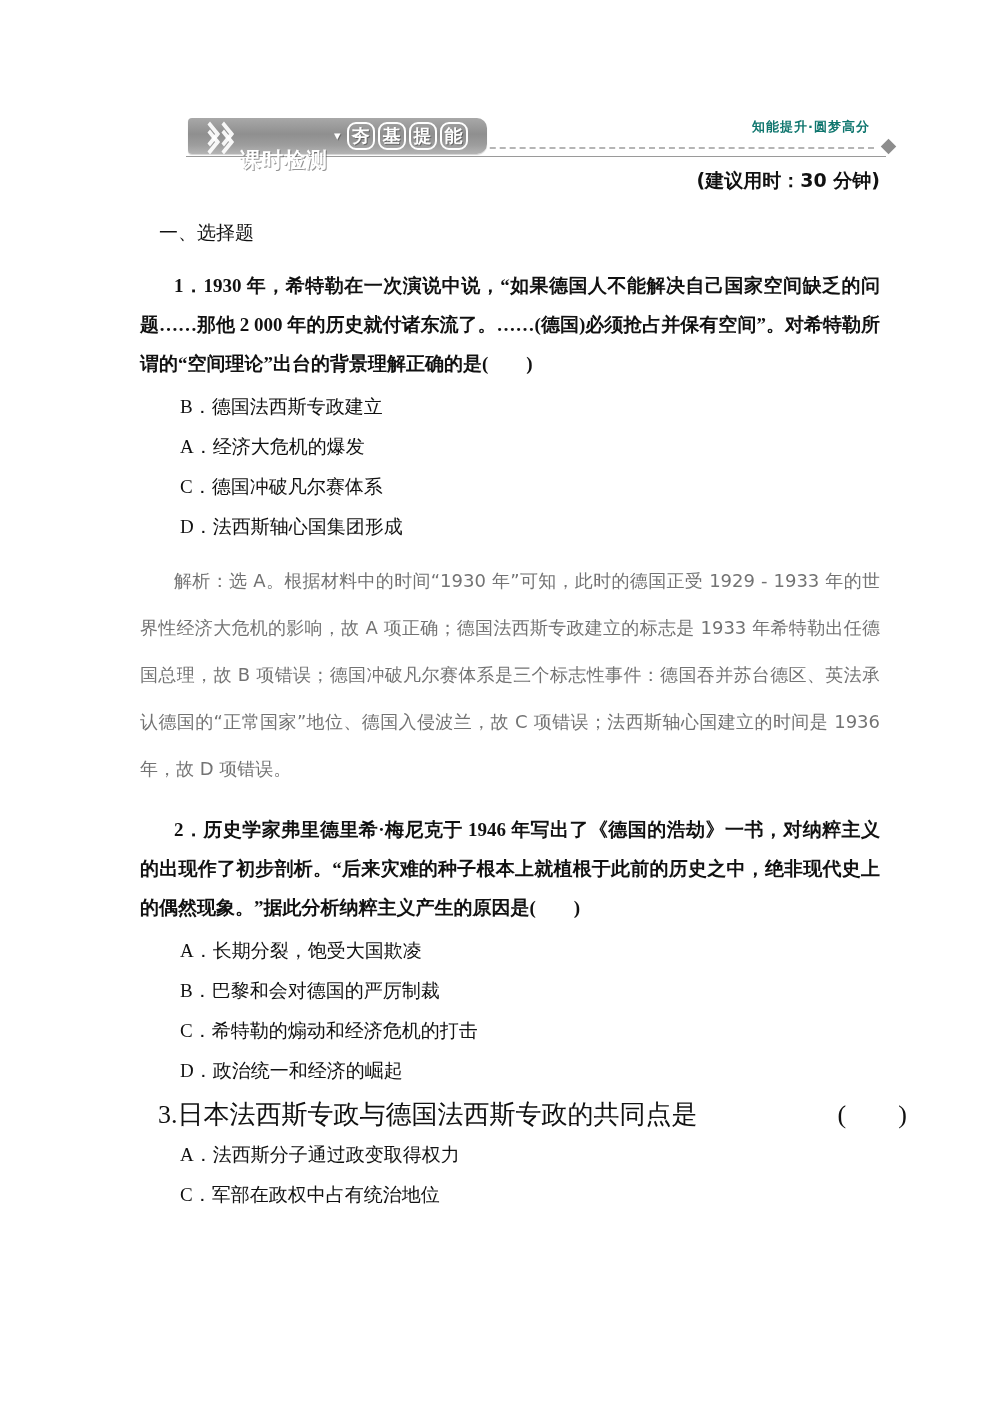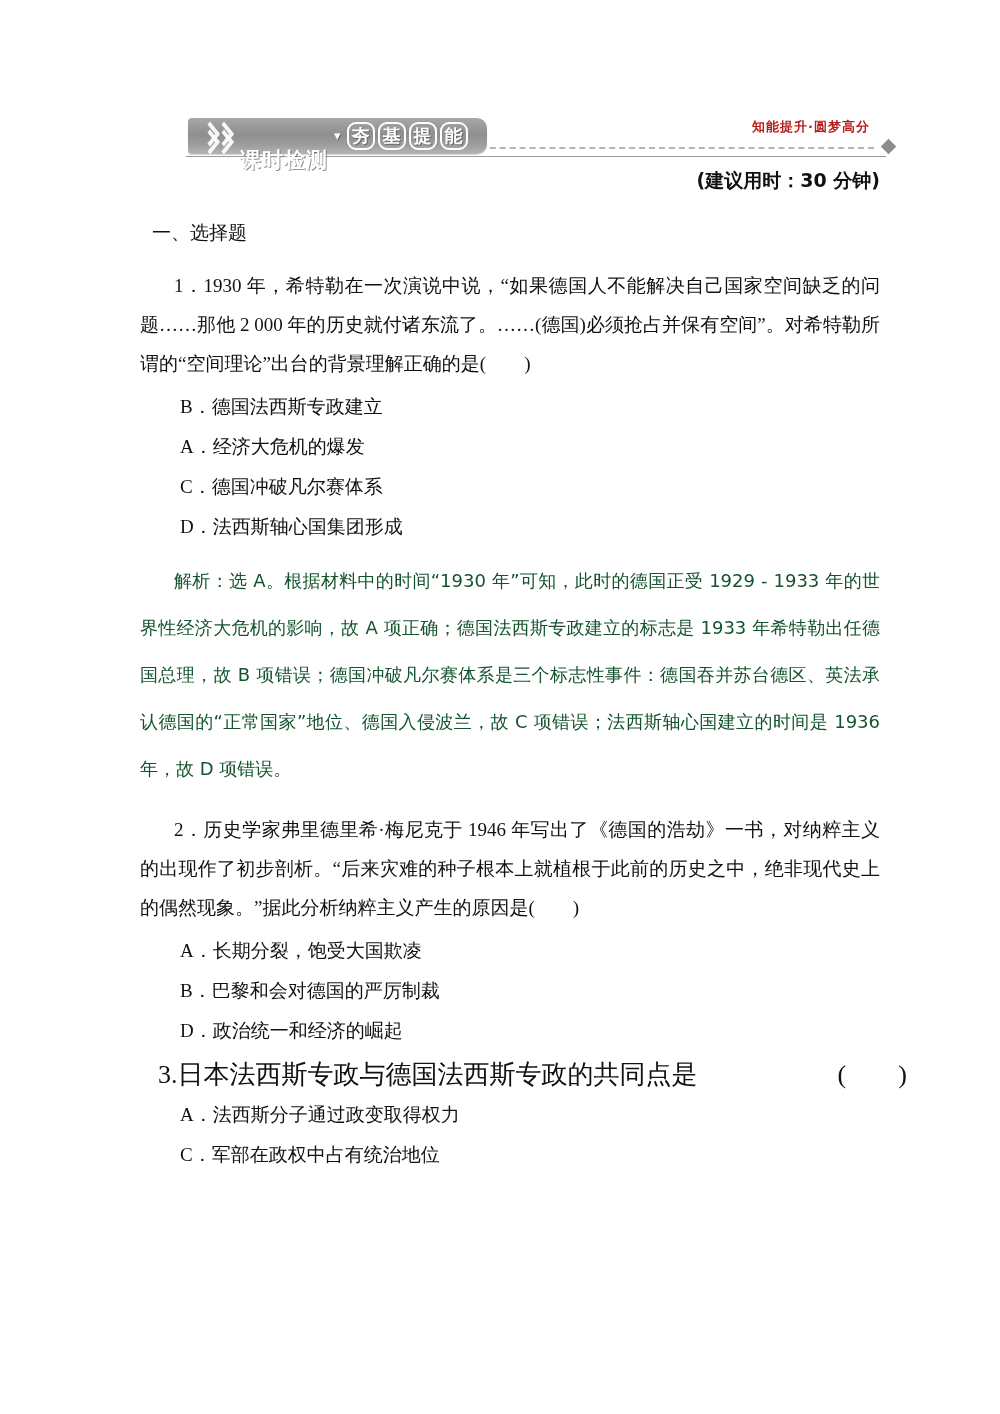--- a/index.html
+++ b/index.html
@@ -134,21 +134,21 @@
     border-top: 1px solid #9a9a9a;
     z-index: 1;
   }
   .header-right {
     position: absolute;
     right: 30px;
     top: 6px;
     font-family: "DejaVu Sans", "Liberation Sans", sans-serif;
     font-weight: bold;
     font-size: 13px;
-    color: #b91c1c;
+    color: #0f766e;
     letter-spacing: 1px;
     white-space: nowrap;
     z-index: 2;
   }
   .header-diamond {
     position: absolute;
     right: 6px;
     top: 29px;
     width: 11px;
     height: 11px;
@@ -170,49 +170,50 @@
     font-size: 19px;
     font-family: "DejaVu Sans", "Liberation Sans", sans-serif;
     font-weight: bold;
     margin: 0 0 26px 0;
     padding-left: 30px;
   }
 
   .section-title {
     font-size: 19px;
     font-family: "Liberation Serif", "DejaVu Serif", serif;
-    margin: 0 0 20px 8px;
+    margin: 0 0 20px 15px;
     padding-left: 4px;
   }
 
   .q-stem {
     font-size: 19px;
     line-height: 39px;
     text-indent: 34px;
     margin: 0 0 4px 0;
     text-align: justify;
     text-justify: inter-ideograph;
+    font-weight: bold;
   }
 
   .q-opt {
     font-size: 19px;
     line-height: 40px;
     margin: 0;
     padding-left: 40px;
   }
 
   .explain {
     font-family: "DejaVu Sans", "Liberation Sans", sans-serif;
     font-size: 18px;
     line-height: 47px;
     text-indent: 34px;
     margin: 10px 0 18px 0;
     text-align: justify;
     text-justify: inter-ideograph;
-    color: #14532d;
+    color: #737373;
   }
 
   .block { margin-bottom: 4px; }
 
   .q3-row {
     font-size: 26px;
     line-height: 40px;
     padding-left: 18px;
     display: flex;
   }
@@ -260,20 +261,21 @@
       <p class="q-opt">A．经济大危机的爆发</p>
       <p class="q-opt">C．德国冲破凡尔赛体系</p>
       <p class="q-opt">D．法西斯轴心国集团形成</p>
       <p class="explain">解析：选 A。根据材料中的时间“1930 年”可知，此时的德国正受 1929 - 1933 年的世界性经济大危机的影响，故 A 项正确；德国法西斯专政建立的标志是 1933 年希特勒出任德国总理，故 B 项错误；德国冲破凡尔赛体系是三个标志性事件：德国吞并苏台德区、英法承认德国的“正常国家”地位、德国入侵波兰，故 C 项错误；法西斯轴心国建立的时间是 1936 年，故 D 项错误。</p>
     </div>
 
     <div class="block">
       <p class="q-stem">2．历史学家弗里德里希·梅尼克于 1946 年写出了《德国的浩劫》一书，对纳粹主义的出现作了初步剖析。“后来灾难的种子根本上就植根于此前的历史之中，绝非现代史上的偶然现象。”据此分析纳粹主义产生的原因是(　　)</p>
       <p class="q-opt">A．长期分裂，饱受大国欺凌</p>
       <p class="q-opt">B．巴黎和会对德国的严厉制裁</p>
+      <p class="q-opt">C．希特勒的煽动和经济危机的打击</p>
       <p class="q-opt">D．政治统一和经济的崛起</p>
     </div>
 
     <div class="block">
       <div class="q3-row">
         <span class="q3-text">3.日本法西斯专政与德国法西斯专政的共同点是</span>
         <span class="q3-blank">(　　)</span>
       </div>
       <p class="q-opt">A．法西斯分子通过政变取得权力</p>
       <p class="q-opt">C．军部在政权中占有统治地位</p>

